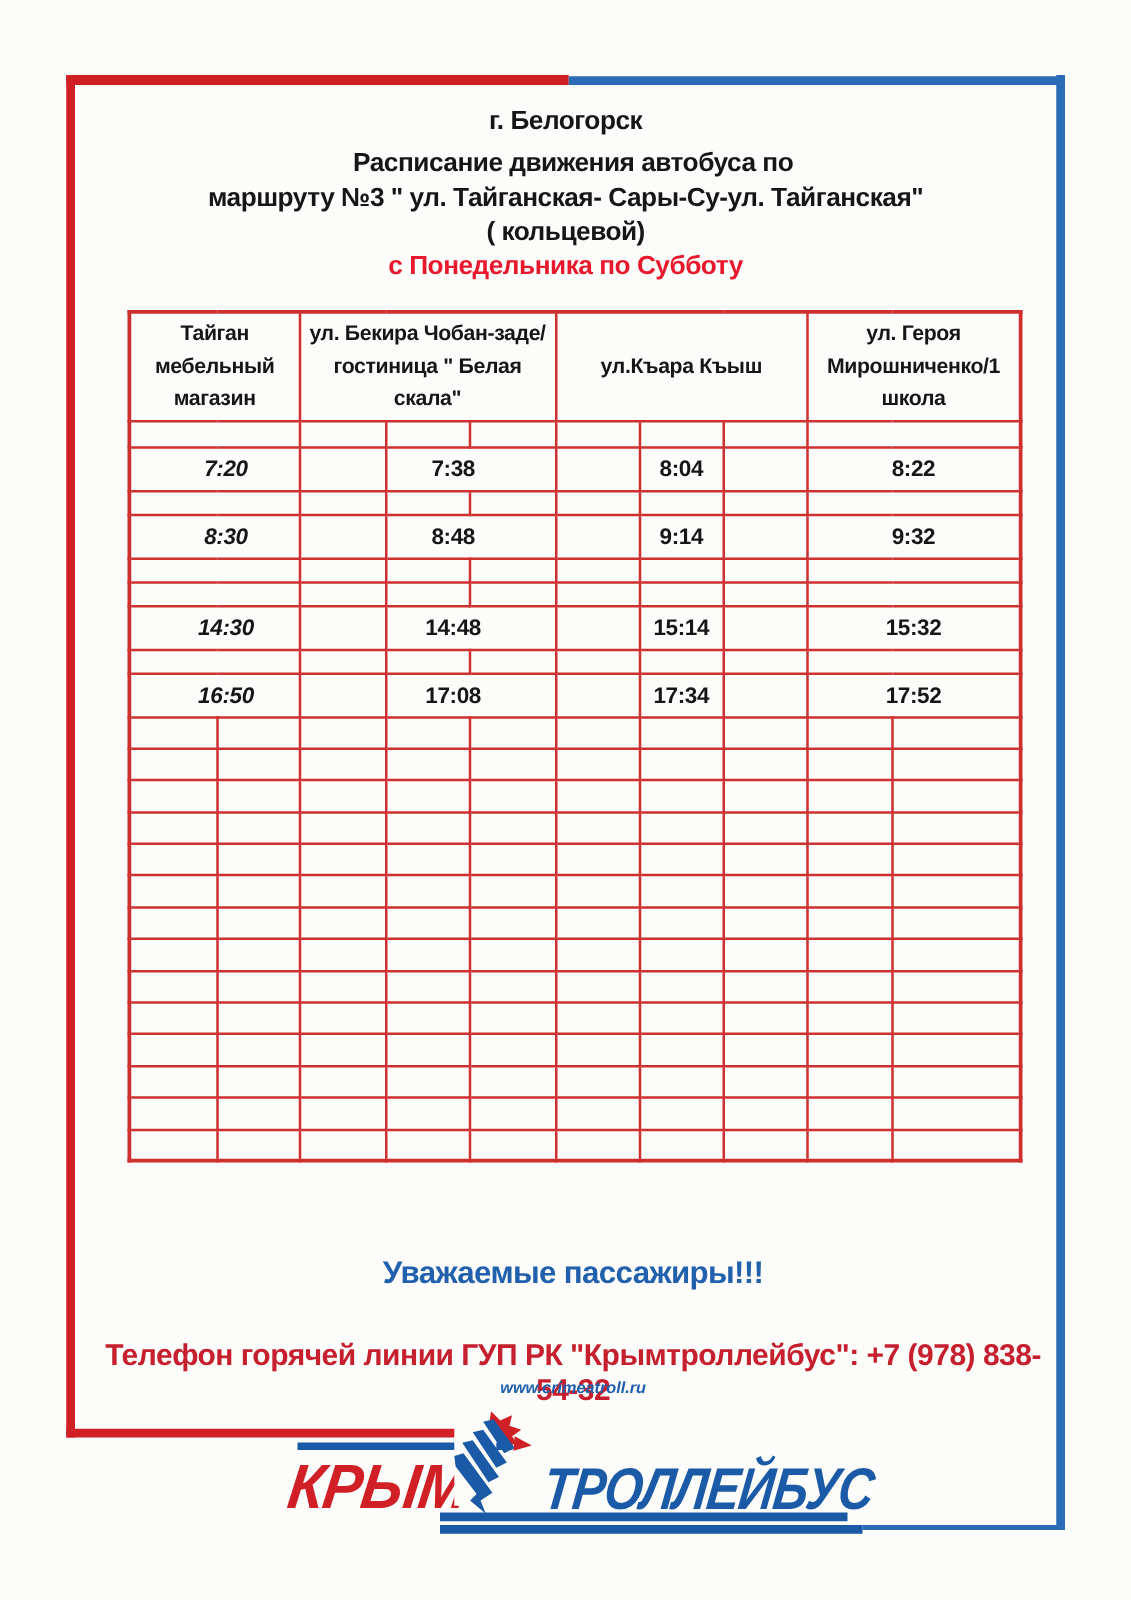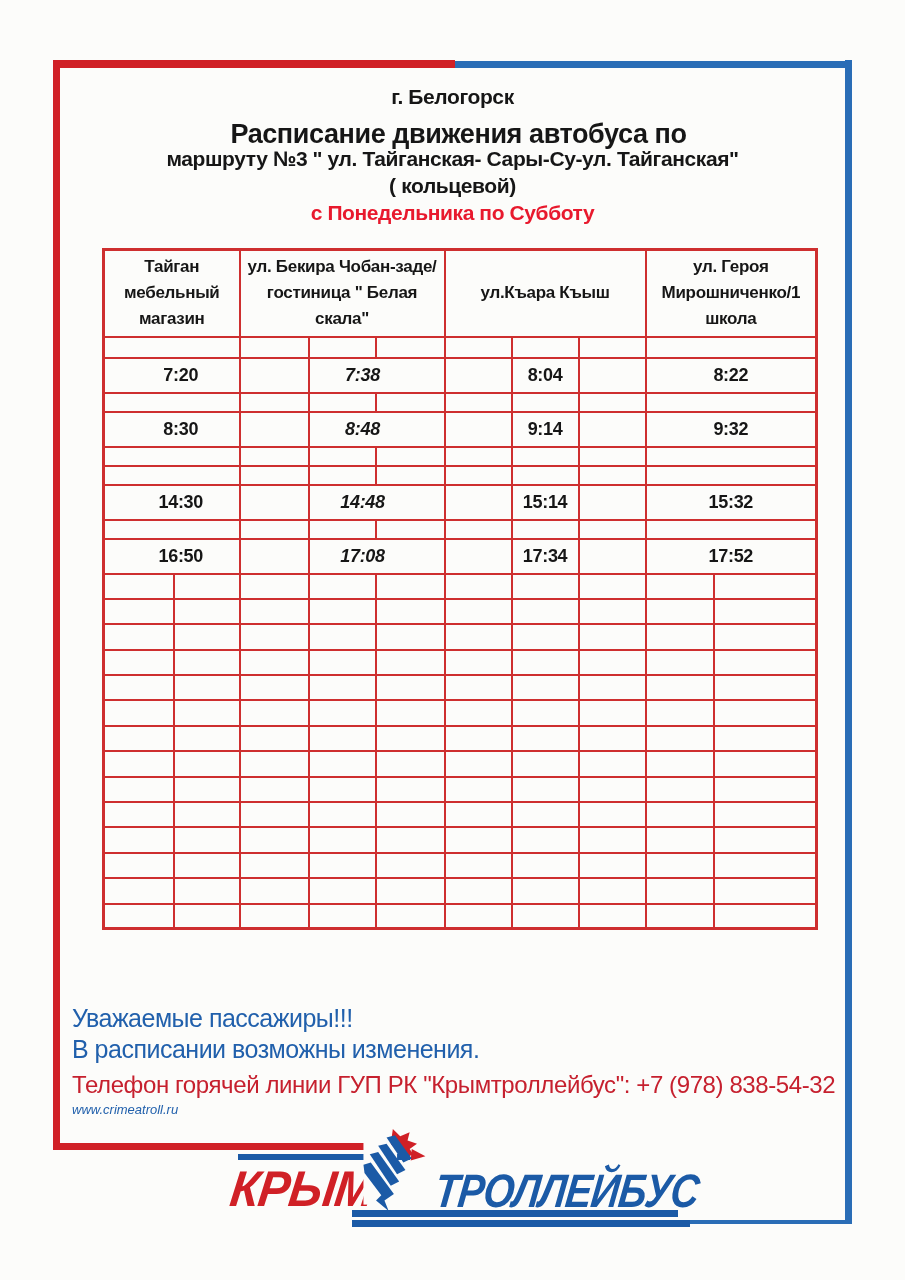--- a/index.html
+++ b/index.html
@@ -16,42 +16,42 @@
   .frame-top-red{left:53px;top:60px;width:402px;height:8px;background:var(--frame-red);}
   .frame-top-blue{left:455px;top:61px;width:397px;height:7px;background:var(--frame-blue);}
   .frame-left{left:53px;top:60px;width:7px;height:1090px;background:var(--frame-red);}
   .frame-right{left:845px;top:60px;width:7px;height:1161px;background:var(--frame-blue);}
   .frame-bottom-red{left:53px;top:1143px;width:345px;height:7px;background:var(--frame-red);}
 
   
   .tline{position:absolute;left:60px;right:60px;text-align:center;color:var(--text-black);
          font-weight:bold;letter-spacing:-0.4px;}
   .city{top:85px;font-size:21px;}
-  .t1{top:119px;font-size:27px;margin-left:12px;}
+  .t1{top:119px;font-size:21px;margin-left:12px;}
   .t2{top:147px;font-size:21px;}
   .t3{top:174px;font-size:21px;}
   .days{top:201px;font-size:21px;color:var(--title-red);}
   .date{top:228px;font-size:17px;}
 
   
   table.tt{position:absolute;left:102px;top:248px;width:713px;border-collapse:collapse;
            table-layout:fixed;border:3px solid var(--grid-red);}
   table.tt td,table.tt th{border:2px solid var(--grid-red);padding:0;}
   th.stop{height:87px;font-size:17px;line-height:26px;font-weight:bold;color:var(--text-black);
           text-align:center;vertical-align:middle;padding:0 8px;letter-spacing:-0.3px;}
   tr.sp td{height:19px;}
   tr.sp.first td{height:21px;}
   tr.time td{height:35px;font-size:18px;font-weight:bold;color:var(--text-black);
              text-align:center;vertical-align:middle;letter-spacing:-0.3px;}
-  tr.time td.shift-r{padding-left:18px;}
-  tr.time td.shift-l{padding-right:28px;font-style:italic;}
+  tr.time td.shift-r{padding-left:18px;font-style:italic;}
+  tr.time td.shift-l{padding-right:28px;}
   tr.empty-row td{height:25.4px;}
 
   
-  .fline{position:absolute;left:72px;right:60px;text-align:left;font-weight:normal;}
+  .fline{position:absolute;left:72px;right:60px;text-align:center;font-weight:bold;}
   .note1{top:1004px;font-size:25px;color:var(--note-blue);letter-spacing:-0.5px;z-index:3;}
   .note2{top:1035px;font-size:25px;color:var(--note-blue);letter-spacing:-0.5px;}
   .phone{top:1071px;font-size:24px;color:var(--phone-red);letter-spacing:-0.4px;}
   .site{top:1102px;font-size:13px;color:var(--note-blue);font-style:italic;}
 
   
   .logo-word{position:absolute;font-weight:bold;font-style:italic;white-space:nowrap;
              transform-origin:left bottom;letter-spacing:-1px;}
   .logo-krym{left:227px;top:1160px;font-size:50px;color:var(--frame-red);
              transform:scaleX(0.94) skewX(-8deg);}
@@ -359,21 +359,20 @@
           <td></td>
           <td></td>
           <td></td>
           <td></td>
           <td></td>
         </tr>
       </tbody>
   </table>
 
   <div class="fline note1">Уважаемые пассажиры!!!</div>
-  <div class="fline note2">В расписании возможны изменения.</div>
   <div class="fline phone">Телефон горячей линии ГУП РК "Крымтроллейбус": +7 (978) 838-54-32</div>
   <div class="fline site">www.crimeatroll.ru</div>
 
   <div class="bar accent-blue-top"></div>
   <div class="logo-word logo-krym">КРЫМ</div>
   <div class="logo-word logo-troll">ТРОЛЛЕЙБУС</div>
   <svg class="bird" width="66" height="84" viewBox="0 0 62 80">
     <rect x="0" y="6" width="32" height="66" fill="#fcfcfa"></rect>
     <path fill="#d02026" d="M28,0 l7,7 9,-4 -2,8 9,3 -7,5 4,6 -12,1 -10,-12 z"></path>
     <path fill="#d02026" d="M46,19 l13,7 -14,4 z"></path>

